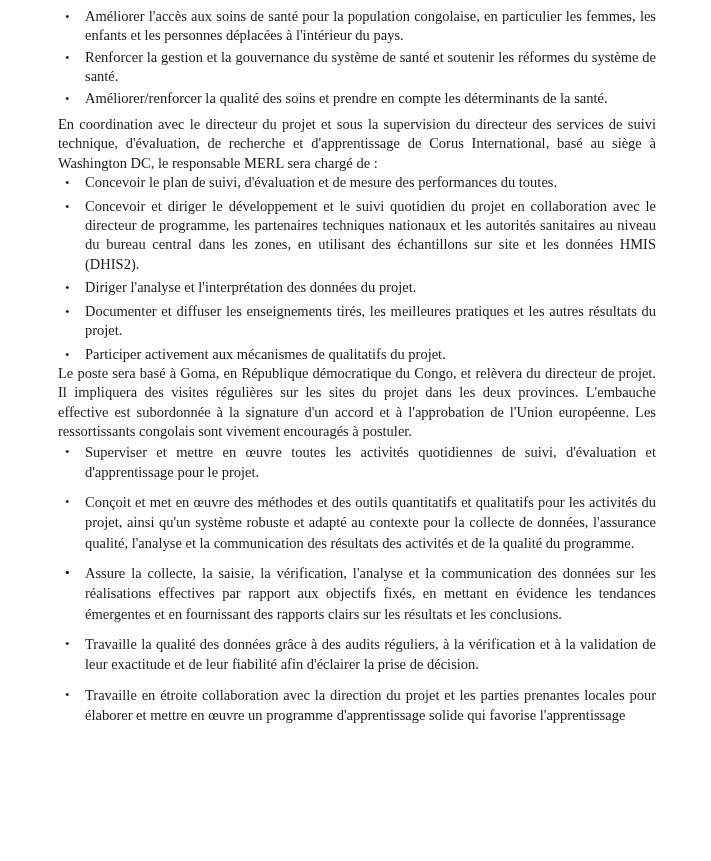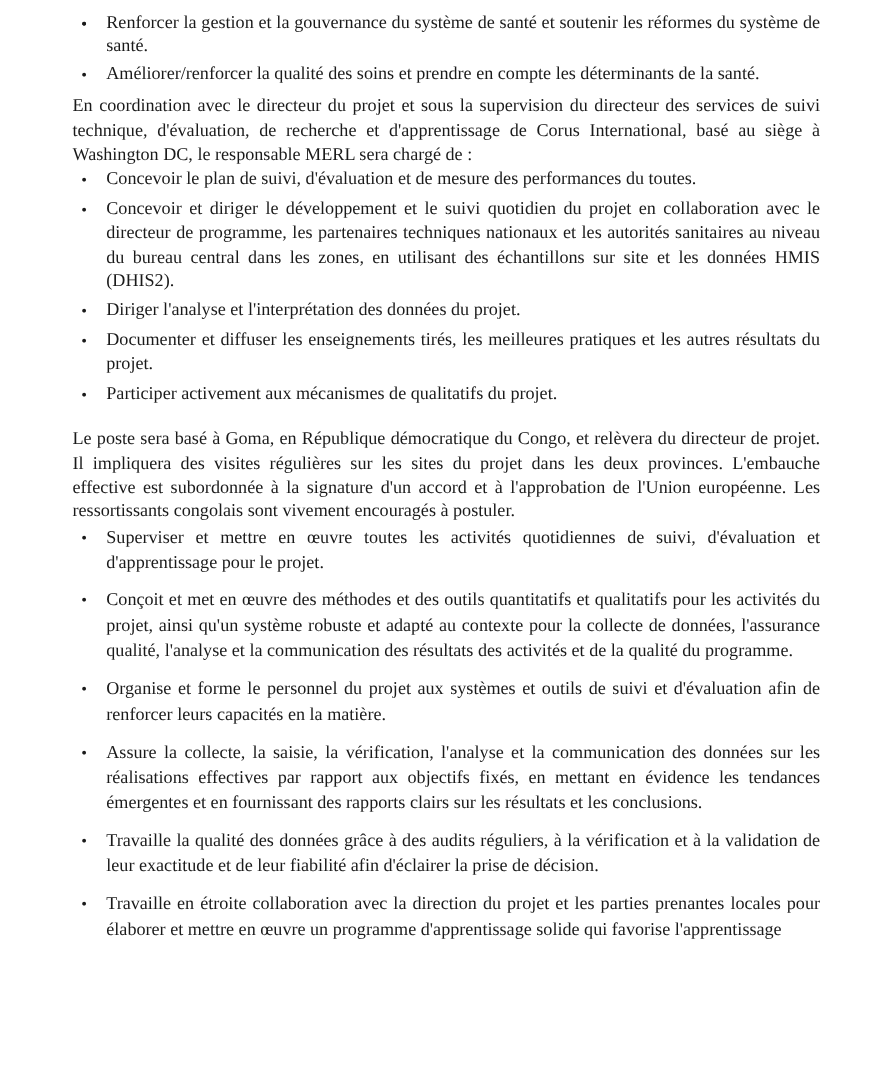--- a/index.html
+++ b/index.html
@@ -21,21 +21,21 @@
   ul.blist li{position:relative;padding-left:27px;}
   .bullet{
     position:absolute;left:7px;top:0;
     font-size:13px;line-height:19.4px;
   }
   .intro-list li + li{margin-top:2px;}
   .para{margin:0;}
   .para-coordination{margin-top:7px;}
   .merl-list{margin-top:12px;}
   .merl-list li + li{margin-top:4px;}
-  .para-location{margin-top:17px;}
+  .para-location{}
   .heading{
     margin:15px 0 0 0;
     font-size:15px;
     font-weight:bold;
     font-style:italic;
     text-decoration:underline;
     text-align:left;
     line-height:20px;
   }
   .tasks-list{margin-top:11px;line-height:20.3px;}
@@ -43,20 +43,21 @@
   .tasks-list li + li{margin-top:10px;}
 </style>
 </head>
 <body>
 
 <div class="page">
 
   <ul class="blist intro-list">
     <li>
       <span class="bullet">•</span>
+      <span>Améliorer l'accès aux soins de santé pour la population congolaise, en particulier les femmes, les enfants et les personnes déplacées à l'intérieur du pays.</span>
     </li>
     <li>
       <span class="bullet">•</span>
       <span>Renforcer la gestion et la gouvernance du système de santé et soutenir les réformes du système de santé.</span>
     </li>
     <li>
       <span class="bullet">•</span>
       <span>Améliorer/renforcer la qualité des soins et prendre en compte les déterminants de la santé.</span>
     </li>
   </ul>
@@ -93,21 +94,20 @@
     <li>
       <span class="bullet">•</span>
       <span>Superviser et mettre en œuvre toutes les activités quotidiennes de suivi, d'évaluation et d'apprentissage pour le projet.</span>
     </li>
     <li>
       <span class="bullet">•</span>
       <span>Conçoit et met en œuvre des méthodes et des outils quantitatifs et qualitatifs pour les activités du projet, ainsi qu'un système robuste et adapté au contexte pour la collecte de données, l'assurance qualité, l'analyse et la communication des résultats des activités et de la qualité du programme.</span>
     </li>
     <li>
       <span class="bullet">•</span>
-      <span>Organise et forme le personnel du projet aux systèmes et outils de suivi et d'évaluation afin de renforcer leurs capacités en la matière.</span>
     </li>
     <li>
       <span class="bullet">•</span>
       <span>Assure la collecte, la saisie, la vérification, l'analyse et la communication des données sur les réalisations effectives par rapport aux objectifs fixés, en mettant en évidence les tendances émergentes et en fournissant des rapports clairs sur les résultats et les conclusions.</span>
     </li>
     <li>
       <span class="bullet">•</span>
       <span>Travaille la qualité des données grâce à des audits réguliers, à la vérification et à la validation de leur exactitude et de leur fiabilité afin d'éclairer la prise de décision.</span>
     </li>
     <li>

